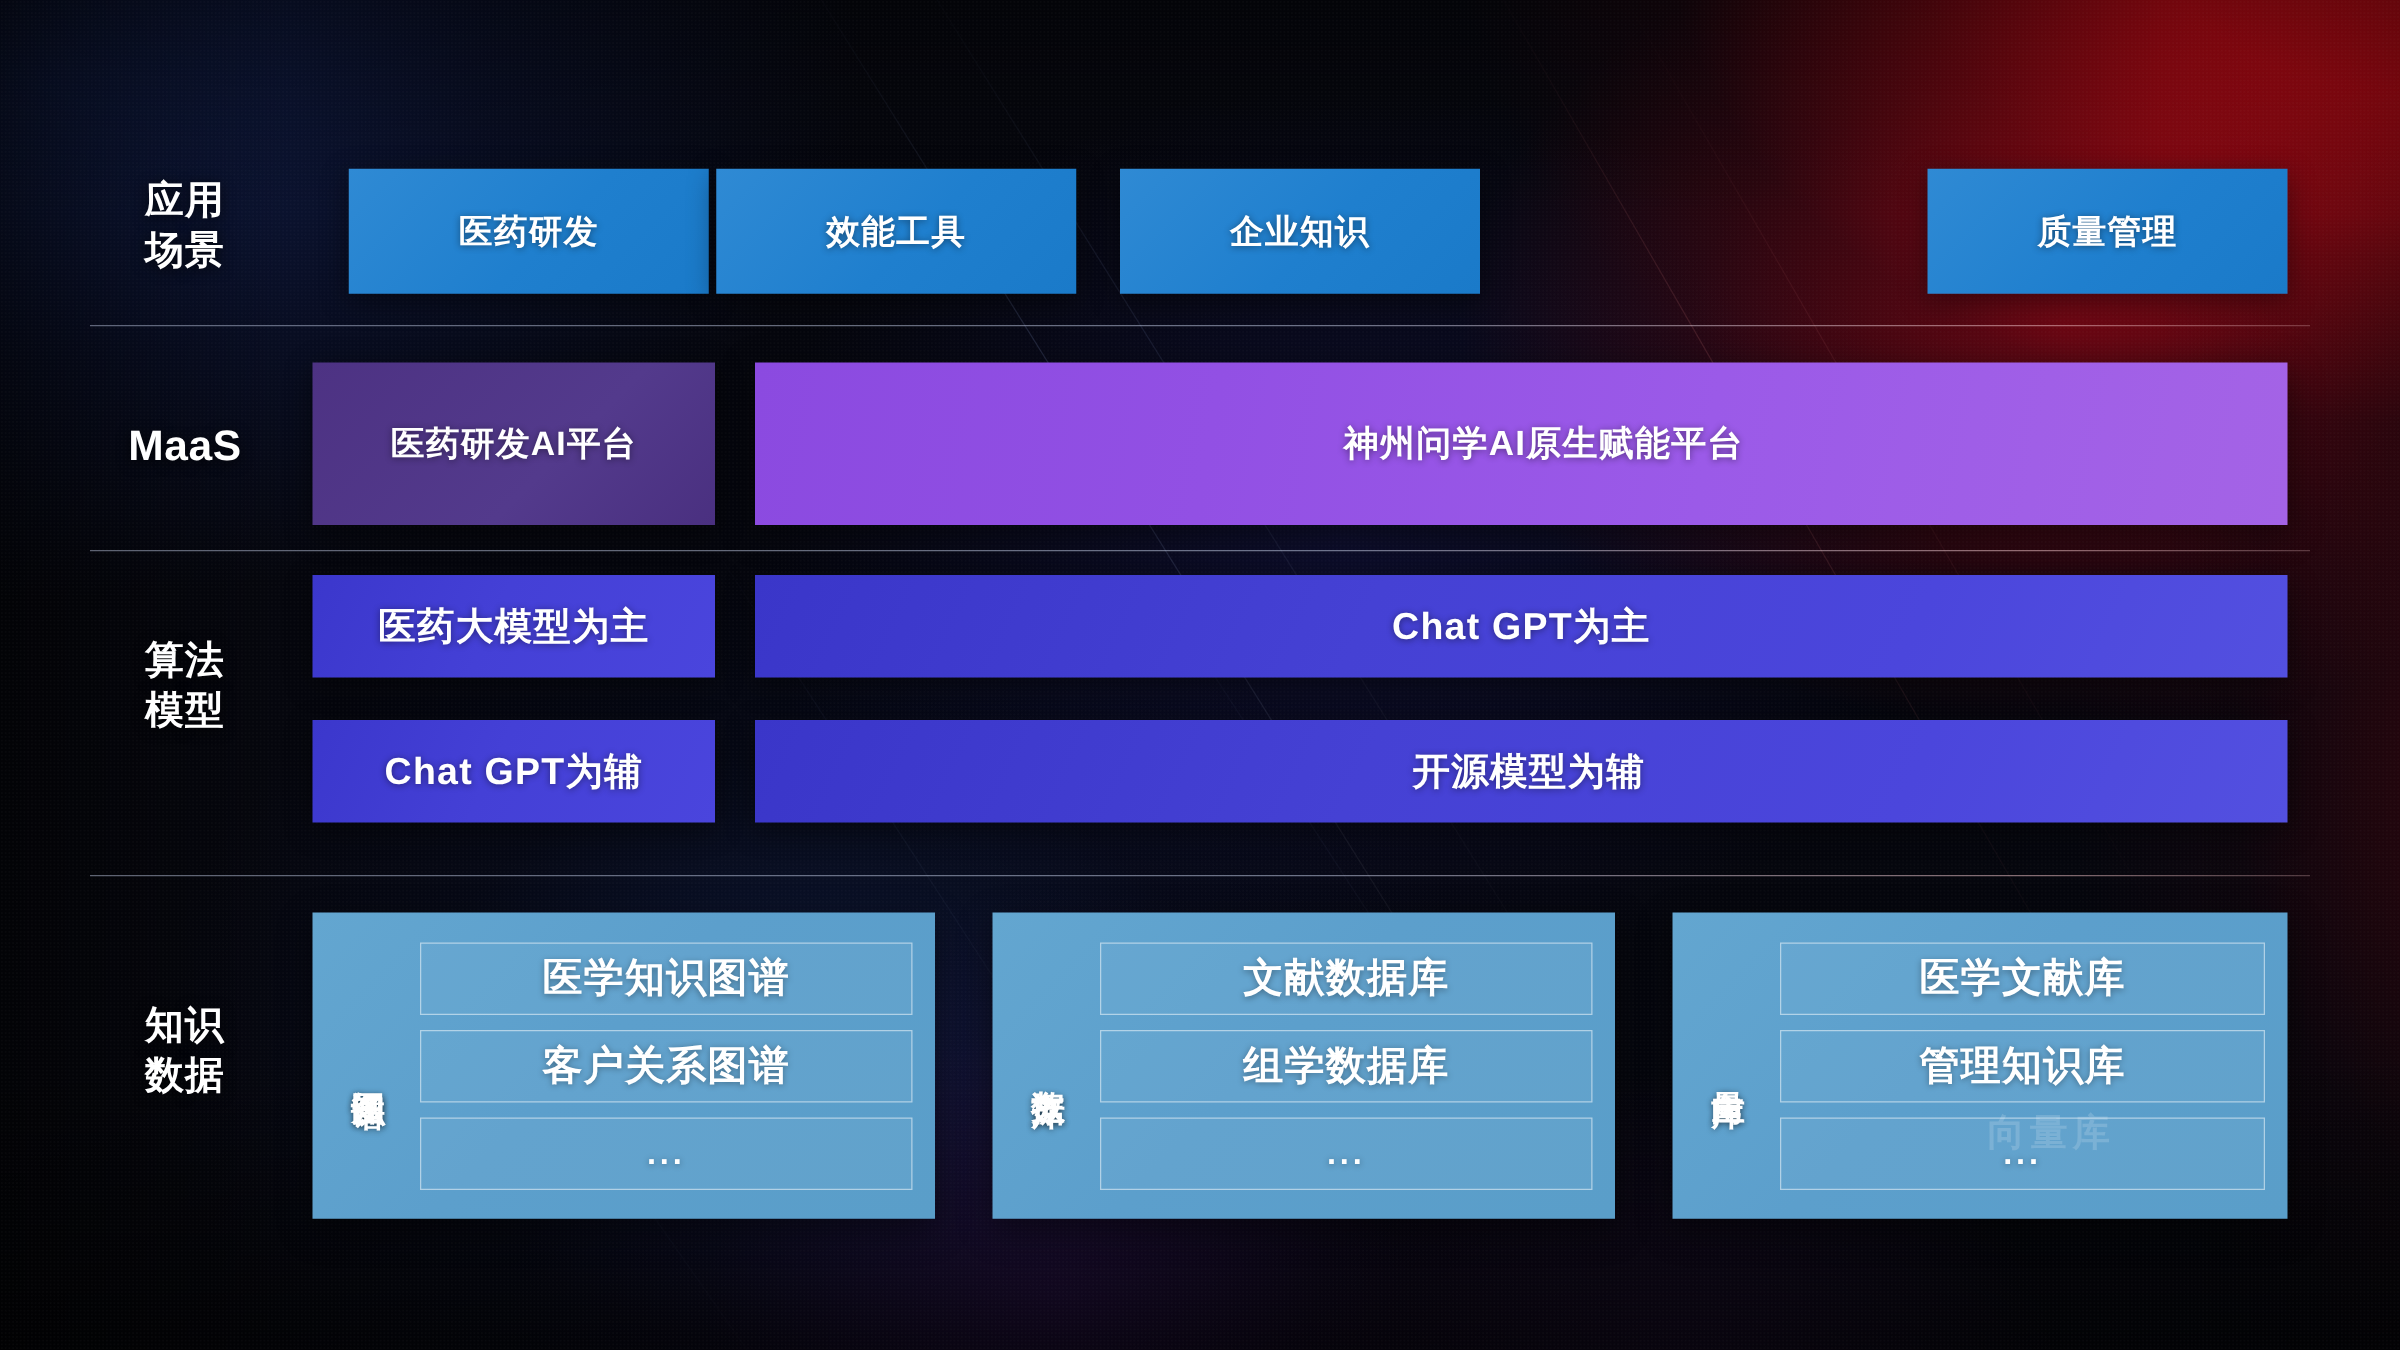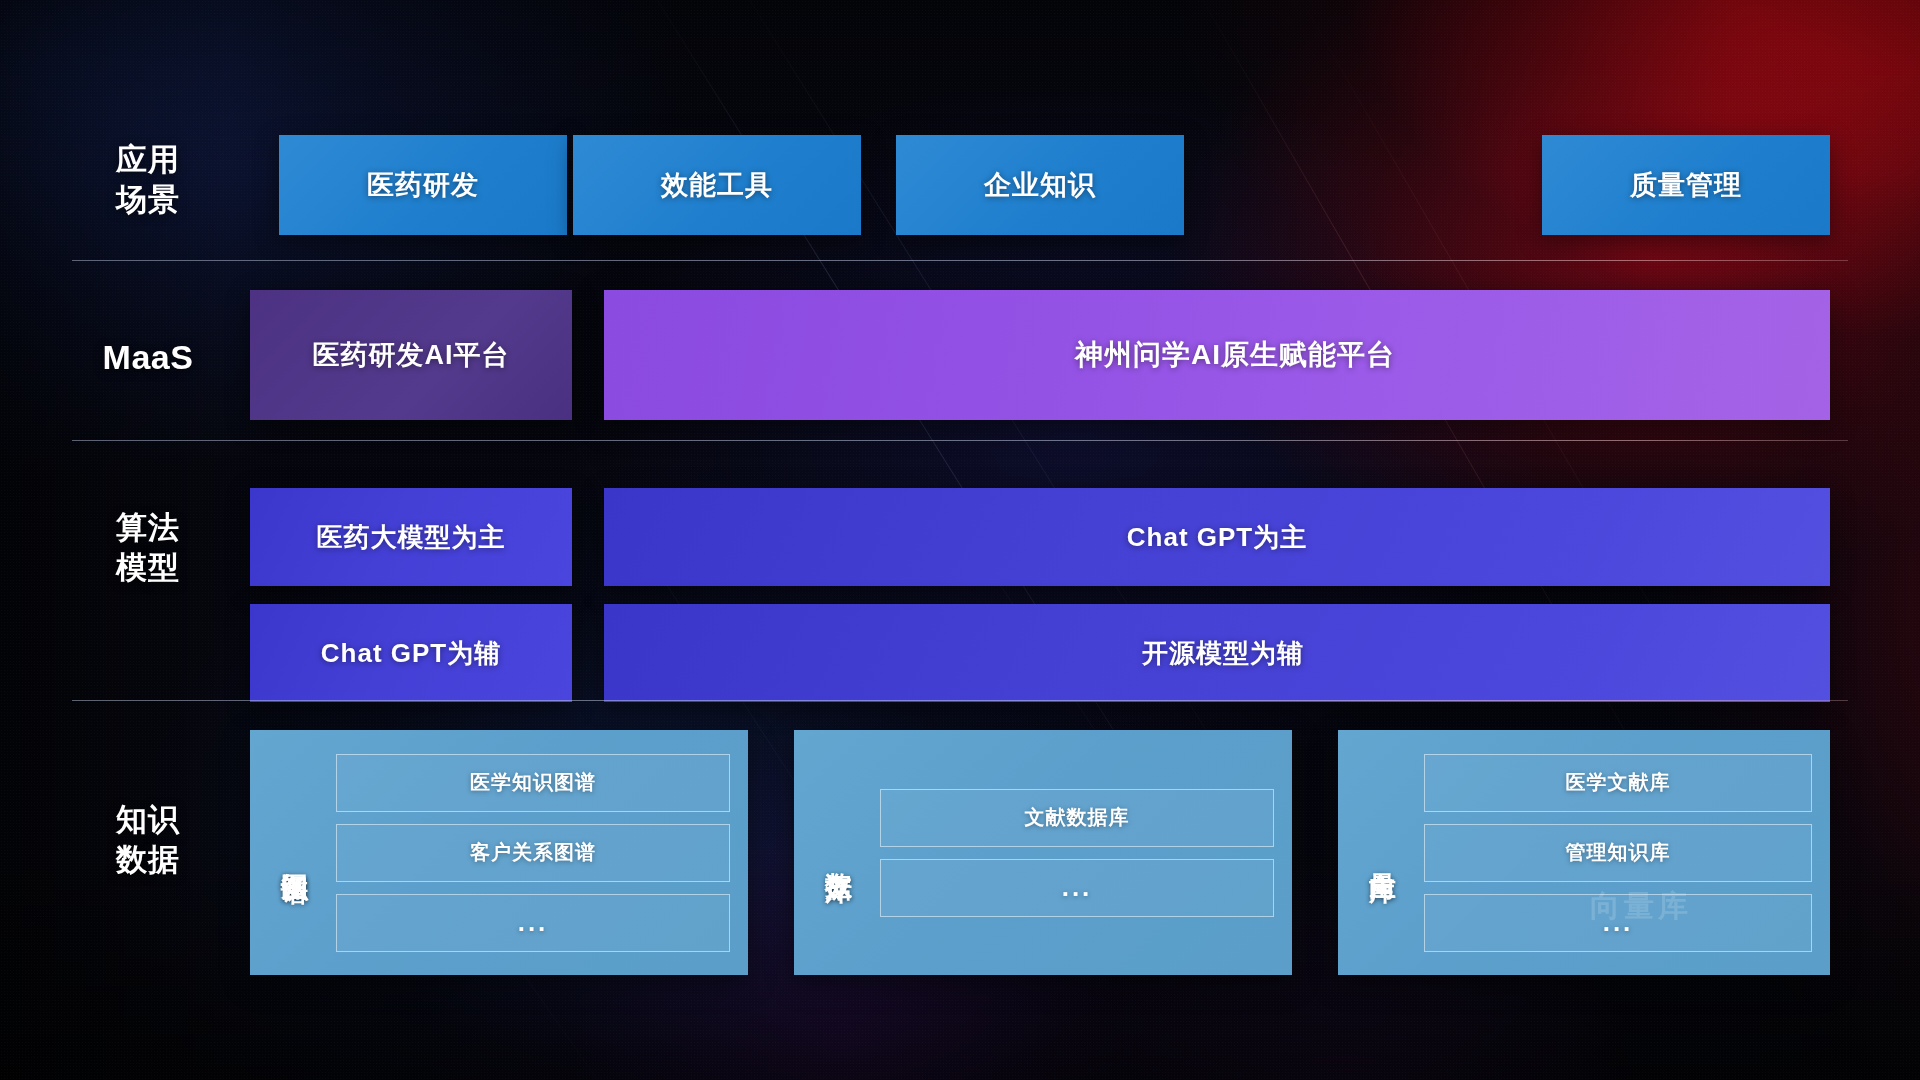--- a/index.html
+++ b/index.html
@@ -113,25 +113,24 @@
   }
   .maas-right {
     height:130px;
     font-size:28px;
     background:linear-gradient(100deg,#8b4ae0 0%,#9250e4 30%,#9b5ae8 62%,#a463e6 100%);
     box-shadow:0 6px 26px rgba(0,0,0,.45);
   }
 
   
   .alg-box {
-    height:98px;
-    font-size:26px;
+    height:82px;
+    font-size:30px;
     background:linear-gradient(115deg,#3b37cc 0%,#4440d6 45%,#4a45dd 100%);
     box-shadow:0 6px 22px rgba(0,0,0,.42);
-    margin-top:28px;
   }
   .alg-box.wide {
     background:linear-gradient(115deg,#3a36c9 0%,#4541d4 40%,#4b46dc 75%,#5350e0 100%);
   }
 
   
   .kpanel {
     position:absolute;
     top:730px; height:245px;
     background:linear-gradient(135deg,#63a6d0 0%,#5c9fcc 45%,#5a9ec9 100%);
@@ -157,21 +156,21 @@
     flex:1 1 auto;
     display:flex; flex-direction:column;
     justify-content:center; gap:12px;
     height:100%;
     padding-right:4px;
   }
   .kitem {
     height:58px;
     border:1px solid rgba(255,255,255,.50);
     display:flex; align-items:center; justify-content:center;
-    color:#fff; font-weight:bold; font-size:20px;
+    color:#fff; font-weight:bold; font-size:32px;
     letter-spacing:1px;
     text-shadow:0 1px 5px rgba(0,0,0,.35);
     background:rgba(255,255,255,.045);
   }
   .kitem.dots { font-size:26px; letter-spacing:3px; }
 
   .wm {
     position:absolute;
     color:rgba(255,255,255,.16);
     font-size:30px; font-weight:bold; letter-spacing:4px;
@@ -243,20 +242,21 @@
         <div class="kitem">医学知识图谱</div>
         <div class="kitem">客户关系图谱</div>
         <div class="kitem dots">...</div>
       </div>
     </div>
 
     <div class="kpanel" style="left:794px; width:498px;">
       <div class="kpanel-title">数据库</div>
       <div class="kpanel-items">
         <div class="kitem">文献数据库</div>
+        <div class="kitem">组学数据库</div>
         <div class="kitem dots">...</div>
       </div>
     </div>
 
     <div class="kpanel" style="left:1338px; width:492px;">
       <div class="kpanel-title">向量库</div>
       <div class="kpanel-items">
         <div class="kitem">医学文献库</div>
         <div class="kitem">管理知识库</div>
         <div class="kitem dots">...</div>

